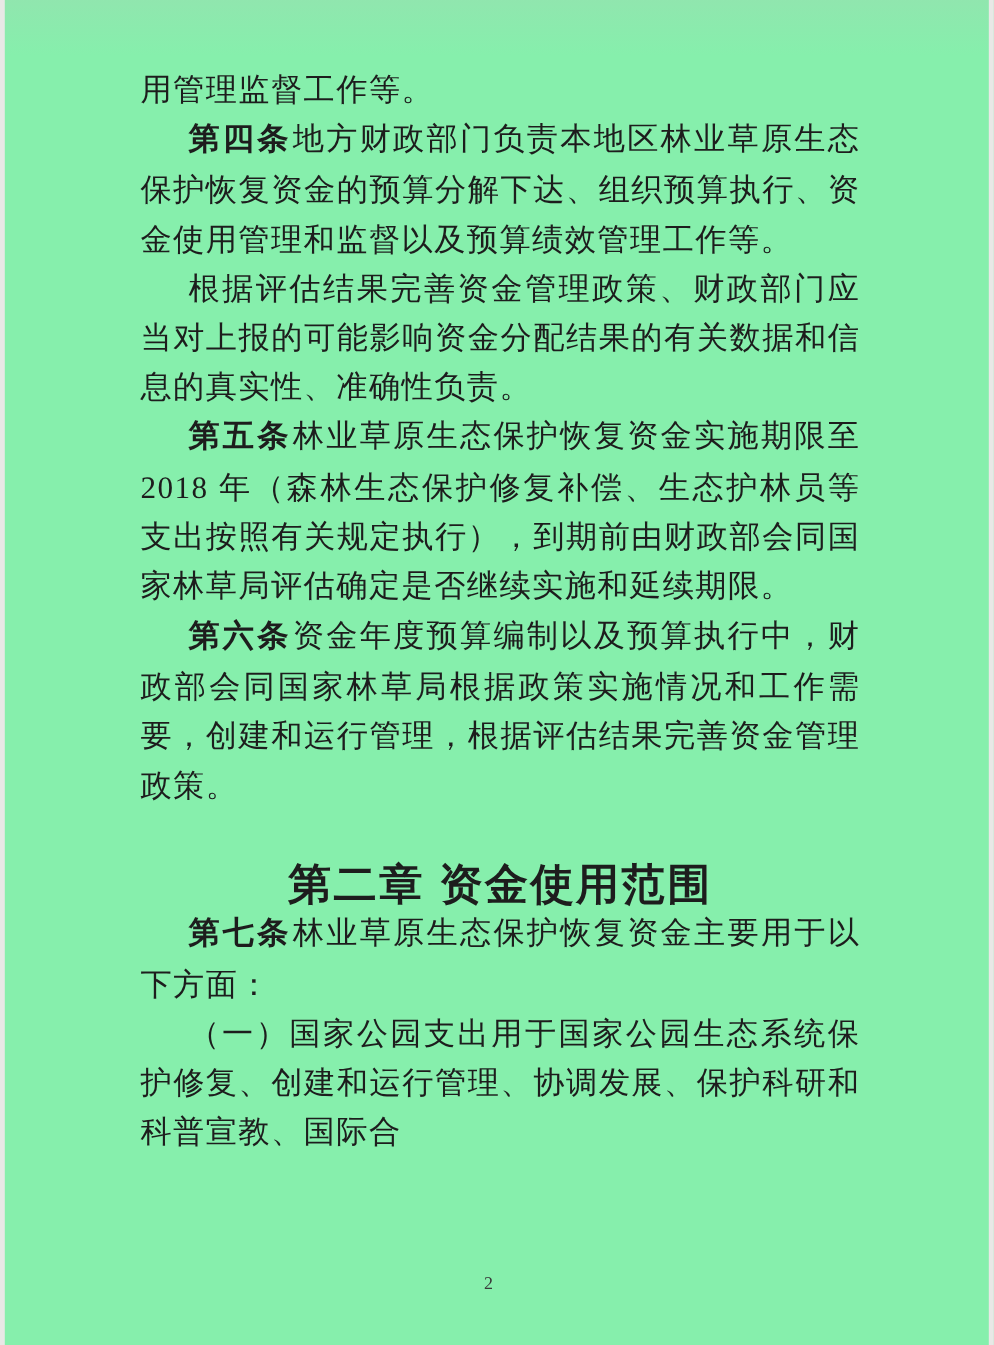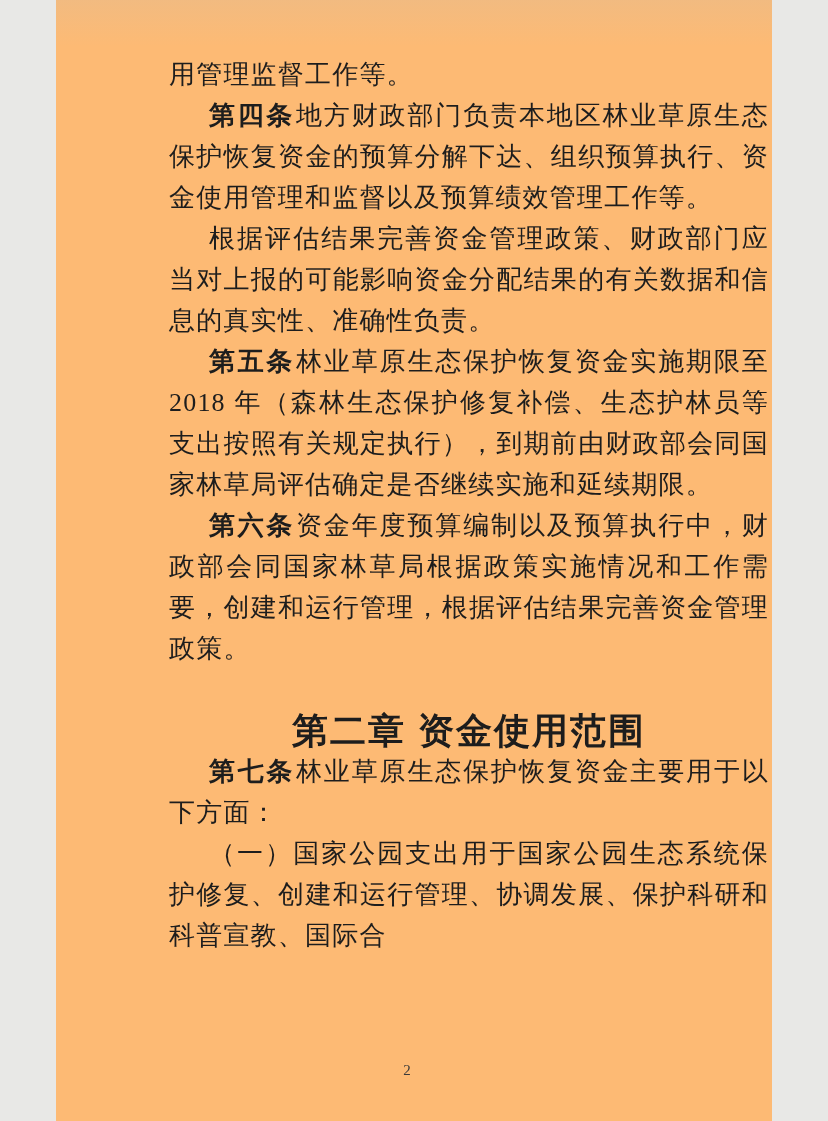--- a/index.html
+++ b/index.html
@@ -2,24 +2,24 @@
 <html><head>
 <meta charset="utf-8">
 <style>
   html, body {
     margin: 0;
     padding: 0;
     background: #e8e8e6;
   }
   .page {
     position: relative;
-    width: 716px;
+    width: 820px;
     height: 1121px;
     margin: 0 auto;
-    background: #fdba74;
+    background: #86efac;
     overflow: hidden;
     font-family: "Liberation Serif", "DejaVu Serif", serif;
     color: #1d1d1d;
   }
   
   .page::before {
     content: "";
     position: absolute;
     left: 0; top: 0; right: 0;
     height: 46px;
@@ -37,21 +37,21 @@
     text-align: justify;
   }
   .para {
     margin: 0;
   }
   .indent {
     text-indent: 40px;
   }
   .article-label {
     font-weight: bold;
-    font-family: Liberation Sans, sans-serif;
+    font-family: Liberation Mono, monospace;
     margin-right: 1px;
     letter-spacing: 2px;
   }
   .chapter {
     margin: 41px 0 0 0;
     text-align: center;
     text-indent: 0;
     font-size: 36px;
     font-weight: bold;
     font-family: "Liberation Sans", "DejaVu Sans", sans-serif;

